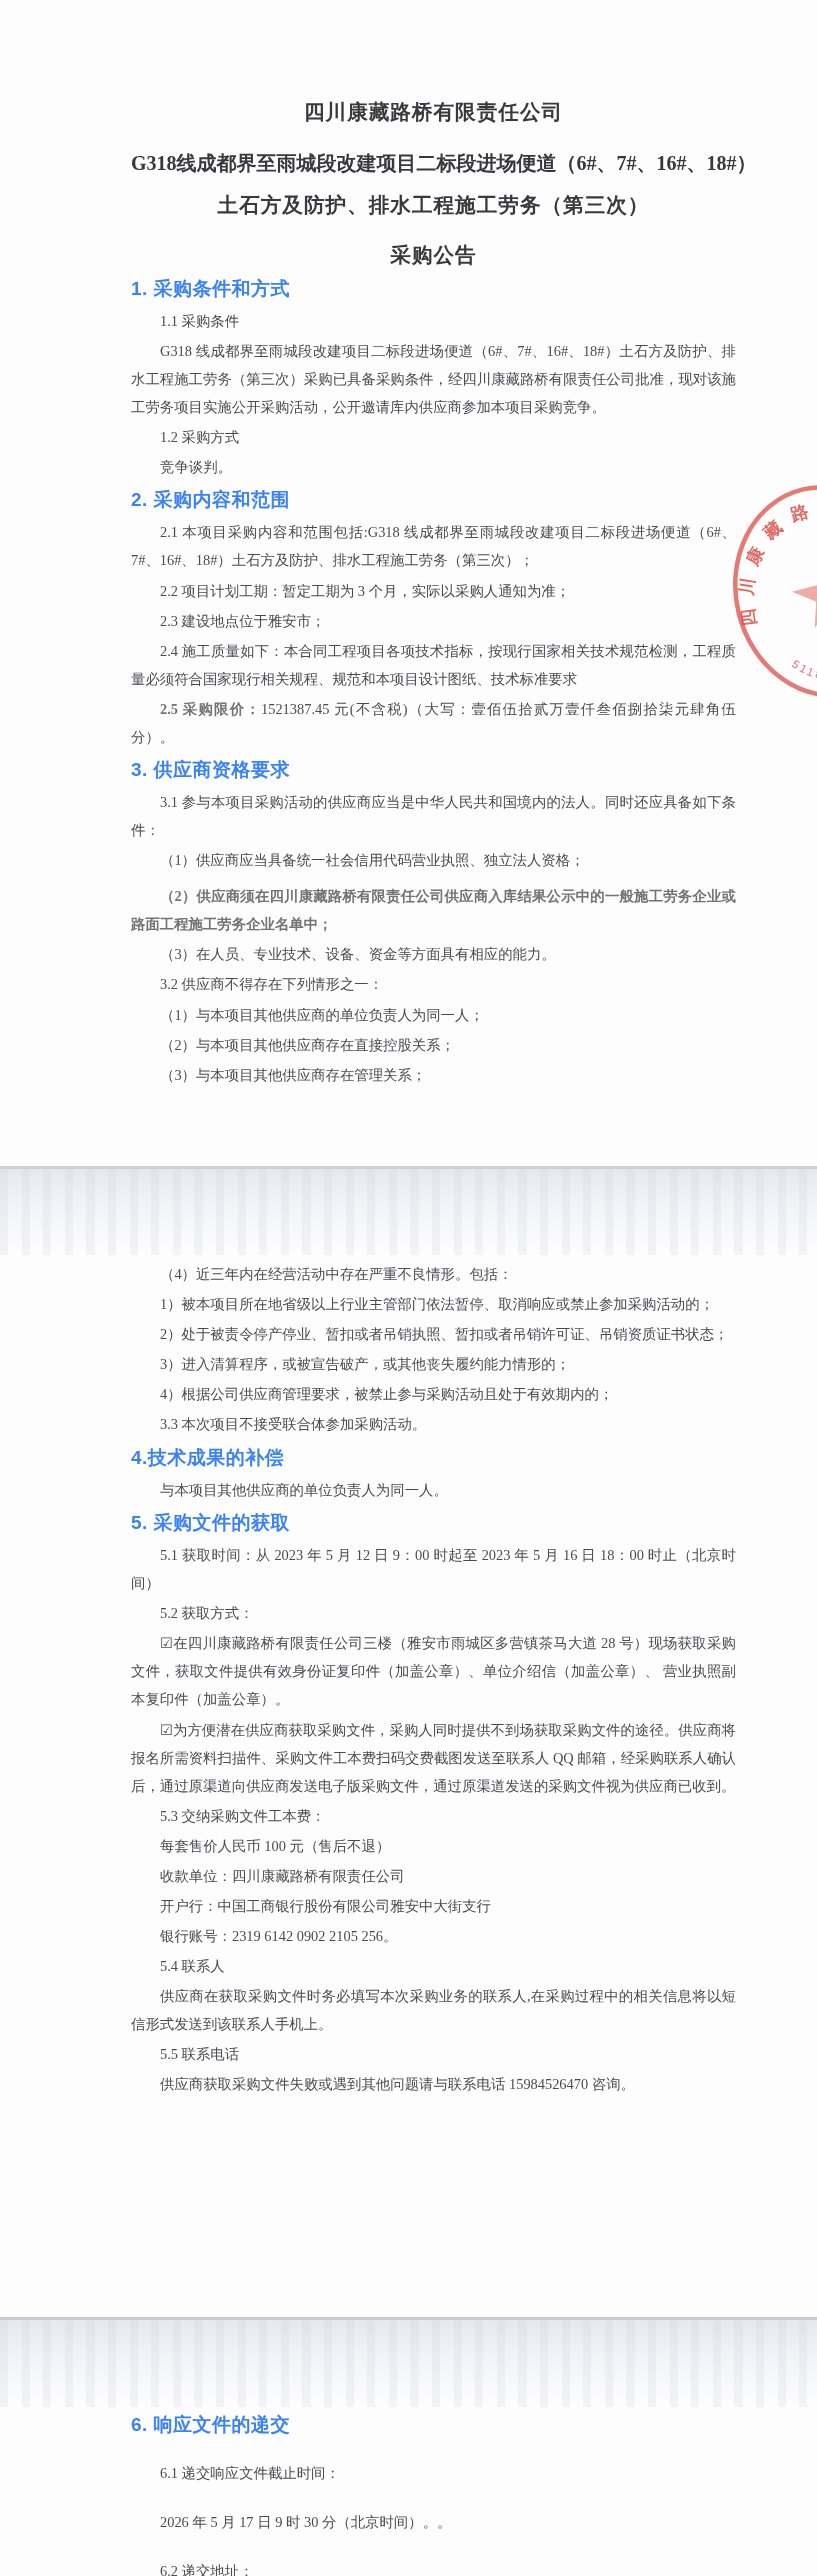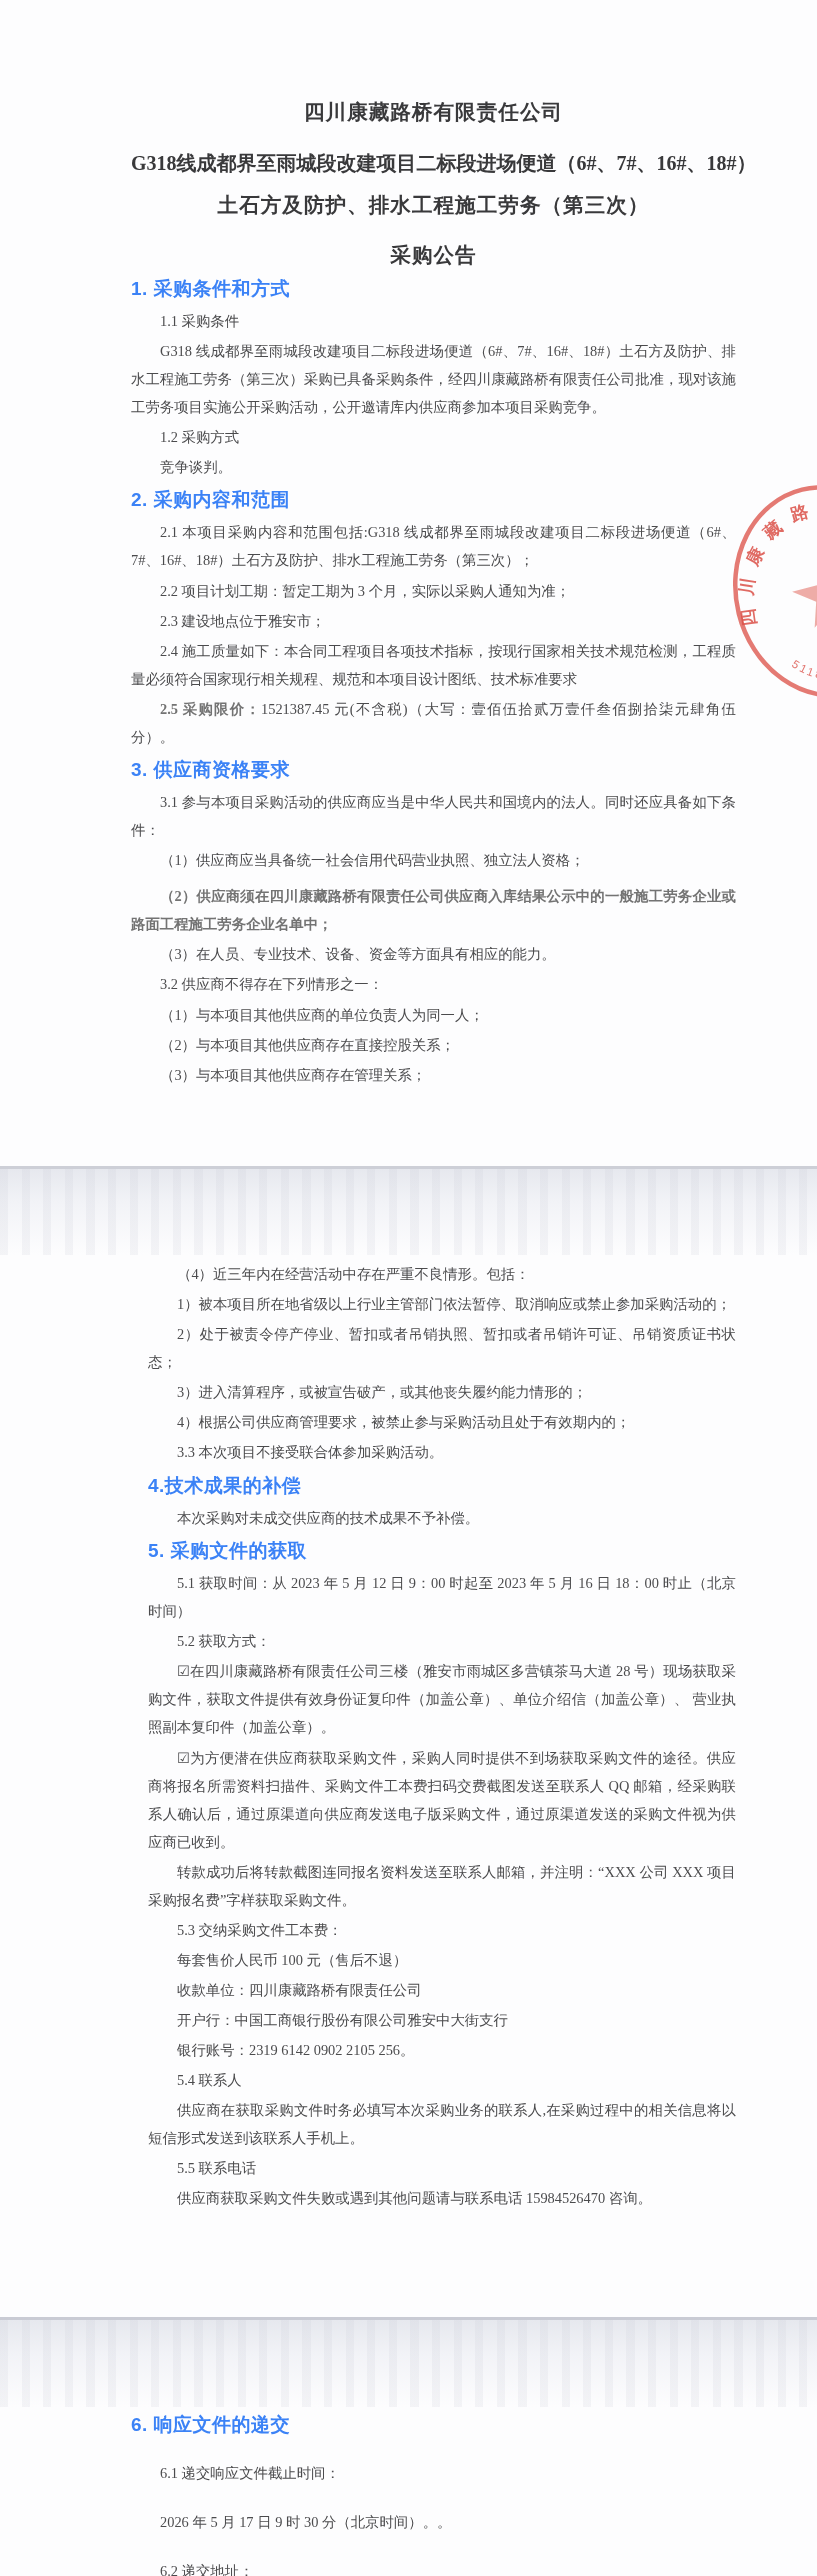--- a/index.html
+++ b/index.html
@@ -17,21 +17,21 @@
     content:""; position:absolute; top:0; left:0; right:0; height:87px;
     background:
       repeating-linear-gradient(90deg, rgba(199,201,212,0.18) 0 8.2px, rgba(255,255,255,0) 8.2px 21.6px),
       linear-gradient(180deg,#e6e8ee 0%, #f2f3f7 40%, rgba(255,255,255,0) 100%);
   }
   .page-edge {position:absolute; left:0; width:818px; z-index:2;}
   #edge1 {top:1166px; height:2.6px; background:#cdcfd7;}
   #edge2 {top:2317px; height:3.1px; background:#c9cbd4;}
   .content {position:relative; z-index:3; padding:0 82px 0 131px;}
   #page1 .content {padding-top:98px;}
-  #page2 .content {padding-top:92px;margin-left:17px;}
+  #page2 .content {padding-top:92px;}
   #page3 .content {padding-top:86px;}
 
   .t {text-align:center; font-weight:bold; color:#39393b; letter-spacing:1px;}
   .t1 {font-size:20.6px; line-height:28px; margin:0 0 23px;}
   .t2 {font-size:20px; line-height:28px; margin:0 0 14.4px; white-space:nowrap; letter-spacing:0;}
   .t3 {font-size:20.6px; line-height:28px; margin:0 0 22px;}
   .t4 {font-size:20.6px; line-height:28px; margin:0 0 3.1px;}
 
   .head {
     font-family:"Liberation Sans","DejaVu Sans",sans-serif;
@@ -93,28 +93,27 @@
   <div class="page" id="page2">
     <div class="content">
       <p class="p ind">（4）近三年内在经营活动中存在严重不良情形。包括：</p>
       <p class="p ind">1）被本项目所在地省级以上行业主管部门依法暂停、取消响应或禁止参加采购活动的；</p>
       <p class="p ind">2）处于被责令停产停业、暂扣或者吊销执照、暂扣或者吊销许可证、吊销资质证书状态；</p>
       <p class="p ind">3）进入清算程序，或被宣告破产，或其他丧失履约能力情形的；</p>
       <p class="p ind">4）根据公司供应商管理要求，被禁止参与采购活动且处于有效期内的；</p>
       <p class="p ind">3.3 本次项目不接受联合体参加采购活动。</p>
 
       <div class="head">4.技术成果的补偿</div>
-      <p class="p ind">本次采购对未成交供应商的技术成果不予补偿。</p>
+      <p class="p ind">与本项目其他供应商的单位负责人为同一人。</p>
 
       <div class="head">5. 采购文件的获取</div>
       <p class="p ind">5.1 获取时间：从 2023 年 5 月 12 日 9：00 时起至 2023 年 5 月 16 日 18：00 时止（北京时间）</p>
       <p class="p ind">5.2 获取方式：</p>
       <p class="p ind"><span>☑</span><span class="u">在四川康藏路桥有限责任公司三楼（雅安市雨城区多营镇茶马大道 28 号）现场获取</span><span>采购文件，获取文件提供有效身份证复印件（加盖公章）、单位介绍信（加盖公章）、 营业执照副本复印件（加盖公章）。</span></p>
       <p class="p ind"><span>☑</span><span>为方便潜在供应商获取采购文件，采购人同时提供不到场获取采购文件的途径。供应商将报名所需资料扫描件、采购文件工本费扫码交费截图发送至联系人 QQ 邮箱，经采购联系人确认后，通过原渠道向供应商发送电子版采购文件，通过原渠道发送的采购文件视为供应商已收到。</span></p>
-      <p class="p ind">转款成功后将转款截图连同报名资料发送至联系人邮箱，并注明：“XXX 公司 XXX 项目采购报名费”字样获取采购文件。</p>
       <p class="p ind">5.3 交纳采购文件工本费：</p>
       <p class="p ind"><span>每套售价人民币 </span><span class="u">100</span><span> 元（售后不退）</span></p>
       <p class="p ind">收款单位：四川康藏路桥有限责任公司</p>
       <p class="p ind">开户行：中国工商银行股份有限公司雅安中大街支行</p>
       <p class="p ind">银行账号：2319 6142 0902 2105 256。</p>
       <p class="p ind">5.4 联系人</p>
       <p class="p ind">供应商在获取采购文件时务必填写本次采购业务的联系人,在采购过程中的相关信息将以短信形式发送到该联系人手机上。</p>
       <p class="p ind">5.5 联系电话</p>
       <p class="p ind"><span>供应商获取采购文件失败或遇到其他问题请与联系电话 </span><span class="u">15984526470</span><span> 咨询。</span></p>
     </div>

